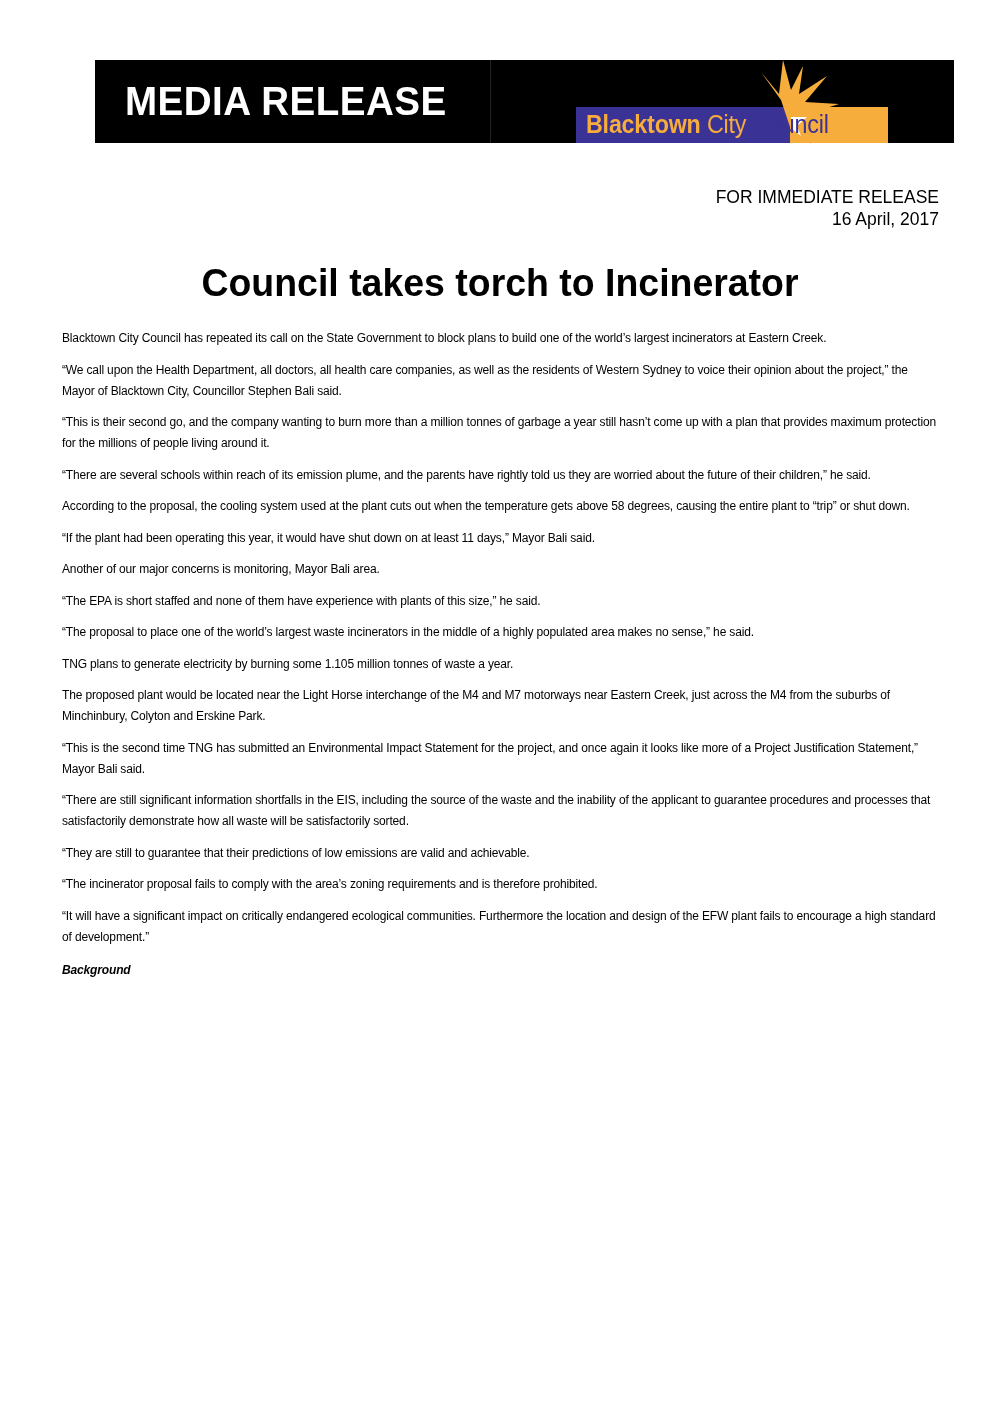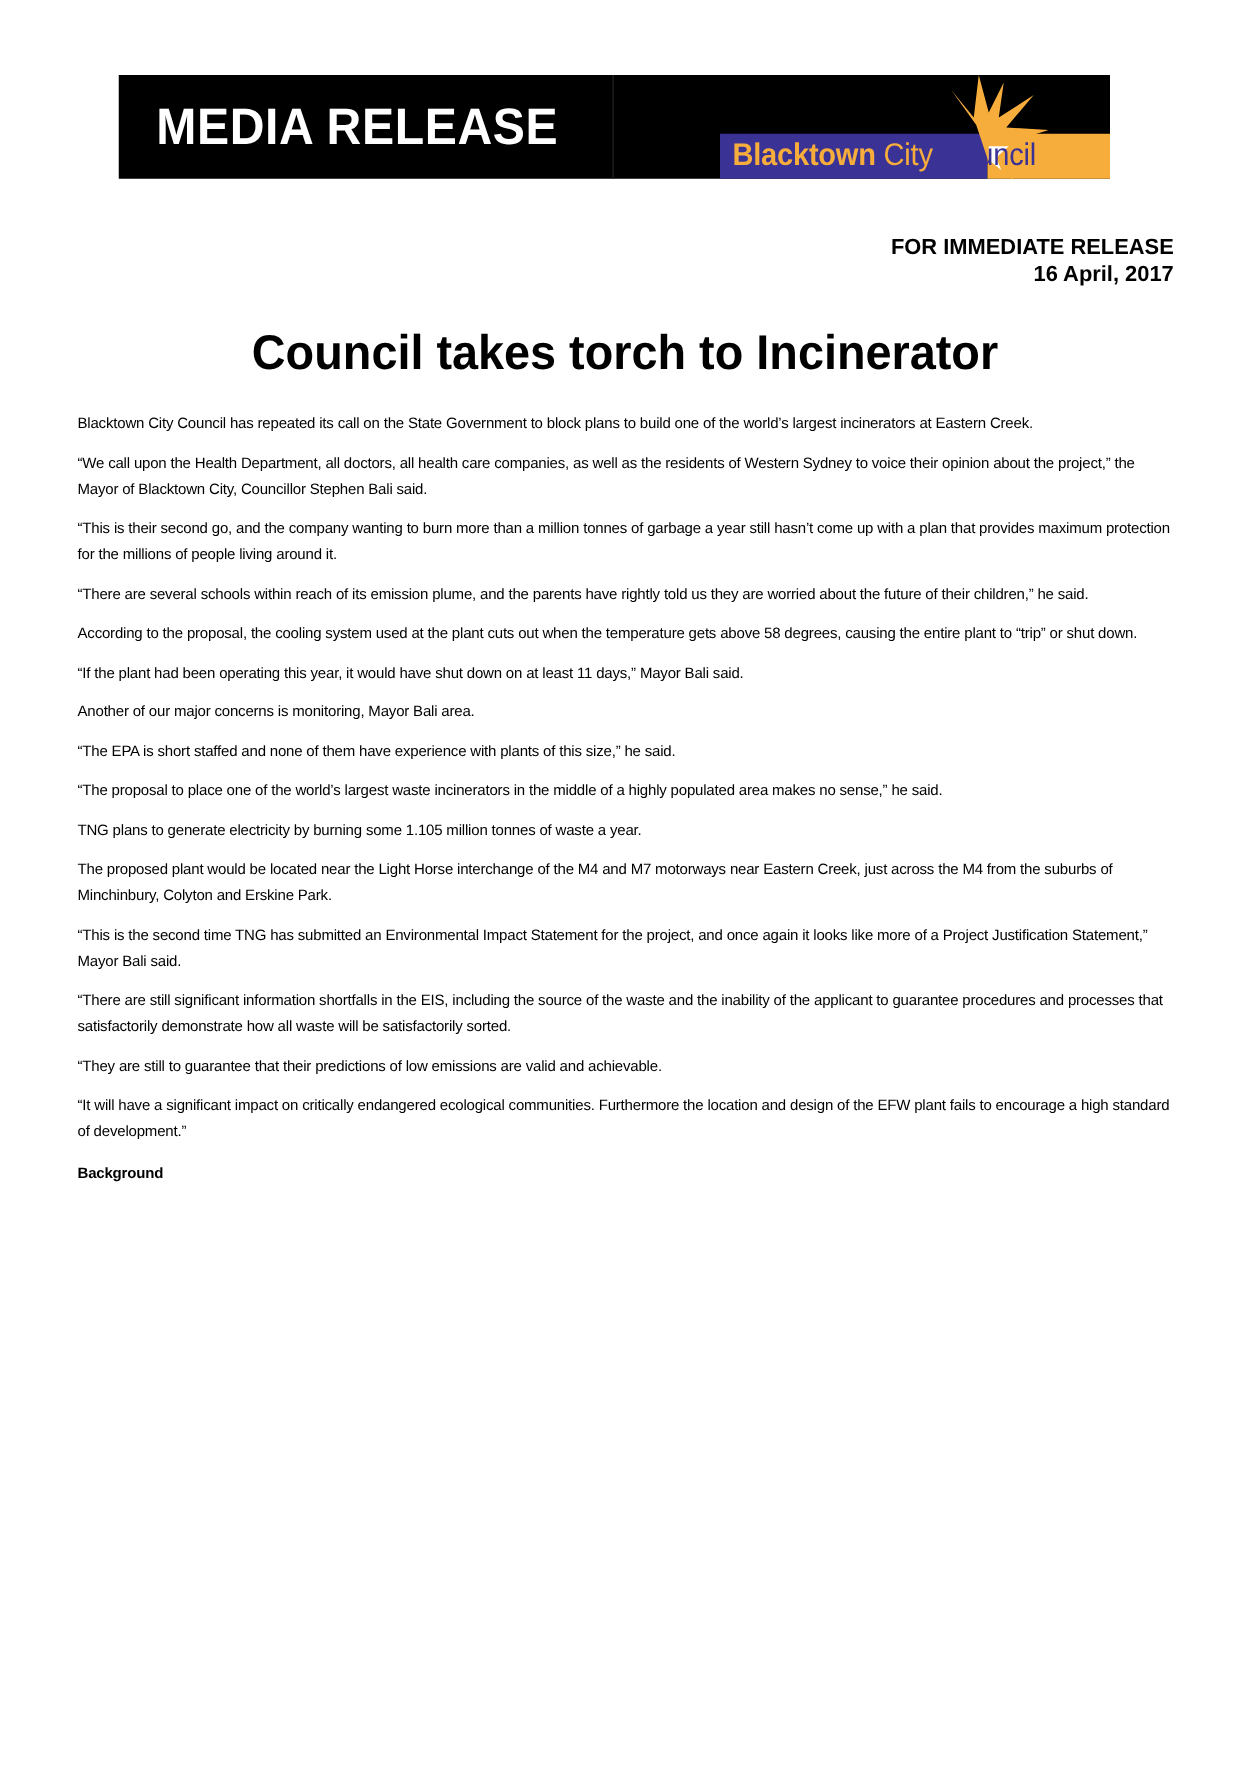--- a/index.html
+++ b/index.html
@@ -1,39 +1,39 @@
 <!DOCTYPE html>
 <html><head>
 <meta charset="utf-8">
 <style>
   html, body { margin: 0; padding: 0; background: #ffffff; }
   body { width: 1000px; height: 1415px; position: relative; overflow: hidden;
          font-family: "Liberation Sans", sans-serif; color: #000; }
-  .header-bar { position: absolute; left: 95px; top: 60px; width: 793px; height: 83px;
+  .header-bar { position: absolute; left: 95px; top: 60px; width: 859px; height: 83px;
                 background: #000; }
   .header-divider { position: absolute; left: 395px; top: 0; width: 1px; height: 83px; background: #222; }
   .header-title { position: absolute; left: 30px; top: 18px; font-size: 41px; font-weight: bold;
                   color: #fff; letter-spacing: 0.5px; transform: scaleX(0.94); transform-origin: left; white-space: nowrap; }
   .logo { position: absolute; left: 481px; top: 10px; width: 312px; height: 73px; }
   .logo-blue { position: absolute; left: 0; top: 37px; width: 214px; height: 36px; background: #3a3294; }
   .logo-orange { position: absolute; left: 214px; top: 37px; width: 98px; height: 36px; background: #f7ad3c; }
   .logo-star { position: absolute; left: 155px; top: -10px; width: 120px; height: 90px; }
   .logo-text { position: absolute; left: 10px; top: 40px; font-size: 25px; white-space: nowrap;
                transform: scaleX(0.93); transform-origin: left; letter-spacing: -0.2px; }
   .logo-text .w1 { color: #f7ad3c; font-weight: bold; }
   .logo-text .w2 { color: #f7ad3c; }
   .logo-text .w3 { color: #3a3294; }
 
   .release-meta { position: absolute; right: 61px; top: 186px; text-align: right;
-                  font-weight: bold; font-size: 17.5px; line-height: 22px; }
+                  font-weight: normal; font-size: 17.5px; line-height: 22px; }
   .headline { position: absolute; left: 0; width: 1000px; top: 261px; text-align: center;
               font-size: 39px; font-weight: bold; transform: scaleX(0.96); }
   .body-text { position: absolute; left: 62px; top: 328px; width: 880px; font-size: 12px; line-height: 21px; }
   .body-text p { margin: 0 0 10.5px 0; letter-spacing: -0.15px; }
-  .body-text p.bg { font-weight: bold; margin-top: 12px; }
+  .body-text p.bg { font-weight: bold; margin-top: 12px; font-style: italic; }
 </style>
 </head>
 <body>
 
 <div class="header-bar">
   <div class="header-title">MEDIA RELEASE</div>
   <div class="header-divider"></div>
   <div class="logo">
     <div class="logo-blue"></div>
     <div class="logo-orange"></div>
@@ -64,15 +64,16 @@
   <p>According to the proposal, the cooling system used at the plant cuts out when the temperature gets above 58 degrees, causing the entire plant to “trip” or shut down.</p>
   <p>“If the plant had been operating this year, it would have shut down on at least 11 days,” Mayor Bali said.</p>
   <p>Another of our major concerns is monitoring, Mayor Bali area.</p>
   <p>“The EPA is short staffed and none of them have experience with plants of this size,” he said.</p>
   <p>“The proposal to place one of the world’s largest waste incinerators in the middle of a highly populated area makes no sense,” he said.</p>
   <p>TNG plans to generate electricity by burning some 1.105 million tonnes of waste a year.</p>
   <p>The proposed plant would be located near the Light Horse interchange of the M4 and M7 motorways near Eastern Creek, just across the M4 from the suburbs of Minchinbury, Colyton and Erskine Park.</p>
   <p>“This is the second time TNG has submitted an Environmental Impact Statement for the project, and once again it looks like more of a Project Justification Statement,” Mayor Bali said.</p>
   <p>“There are still significant information shortfalls in the EIS, including the source of the waste and the inability of the applicant to guarantee procedures and processes that satisfactorily demonstrate how all waste will be satisfactorily sorted.</p>
   <p>“They are still to guarantee that their predictions of low emissions are valid and achievable.</p>
+  <p>“The incinerator proposal fails to comply with the area’s zoning requirements and is therefore prohibited.</p>
   <p>“It will have a significant impact on critically endangered ecological communities. Furthermore the location and design of the EFW plant fails to encourage a high standard of development.”</p>
   <p class="bg">Background</p>
 </div>
 
 </body></html>

